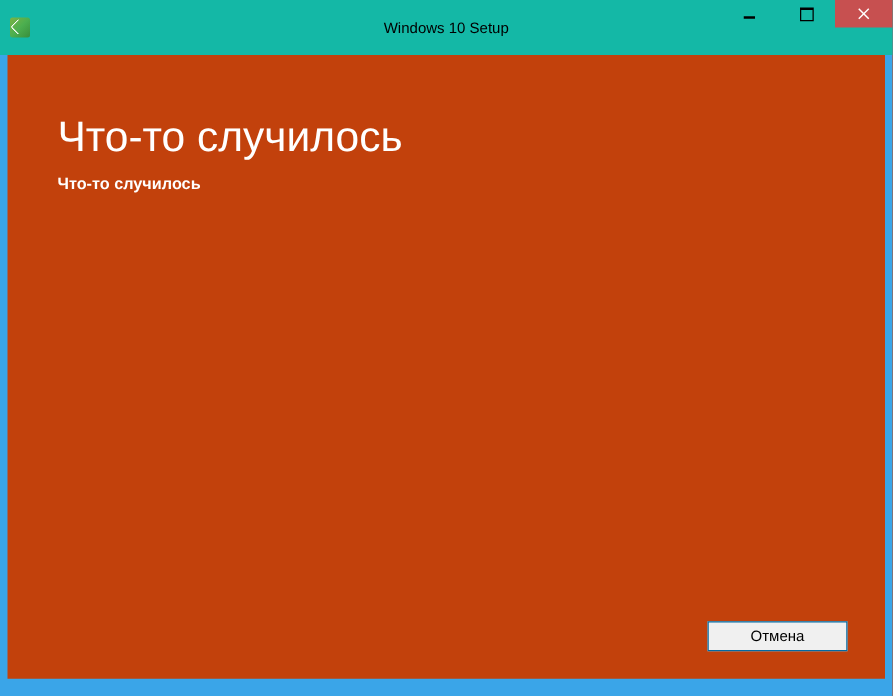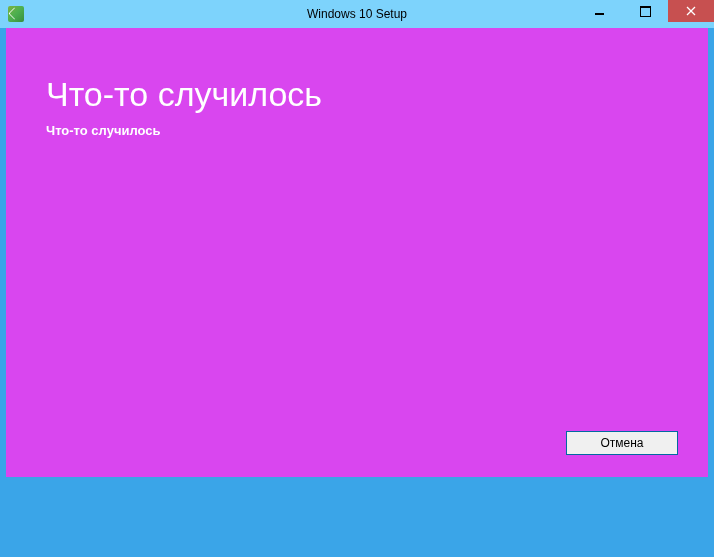--- a/index.html
+++ b/index.html
@@ -8,22 +8,22 @@
       box-sizing: border-box;
     }
     body {
       width: 714px;
       height: 557px;
       font-family: "Segoe UI", Tahoma, sans-serif;
       background: #3aa5e8;
       overflow: hidden;
     }
     .titlebar {
-      height: 28px;
-      background: #7dd3fc;
+      height: 44px;
+      background: #14b8a6;
       display: flex;
       align-items: center;
       position: relative;
     }
     .titlebar-icon {
       width: 16px;
       height: 16px;
       margin-left: 8px;
       background: linear-gradient(135deg, #7cb342 0%, #4caf50 50%, #388e3c 100%);
       border-radius: 2px;
@@ -93,22 +93,22 @@
     .ctrl-close {
       background: #c75050;
       width: 46px;
     }
     .ctrl-close svg {
       width: 10px;
       height: 10px;
     }
     .content-frame {
       margin: 0 6px 6px 6px;
-      height: 449px;
-      background: #d946ef;
+      height: 499px;
+      background: #c2410c;
       position: relative;
       padding: 48px 40px 0 40px;
     }
     .main-heading {
       color: #fff;
       font-size: 34px;
       font-weight: 300;
       line-height: 1.1;
     }
     .sub-text {

